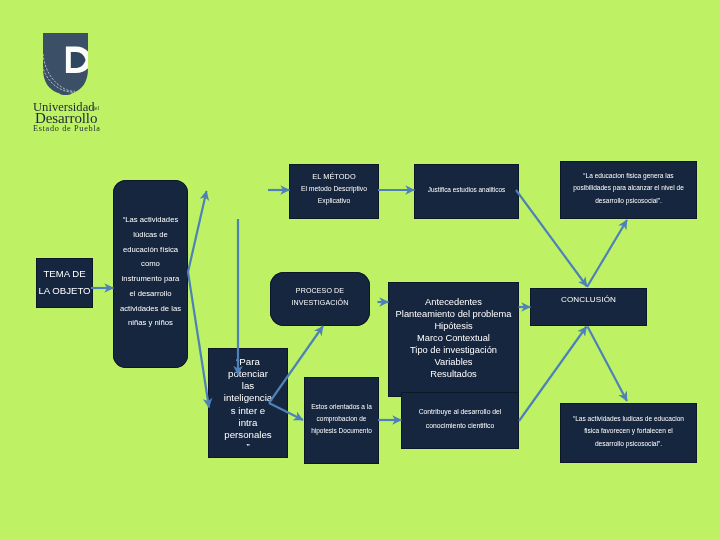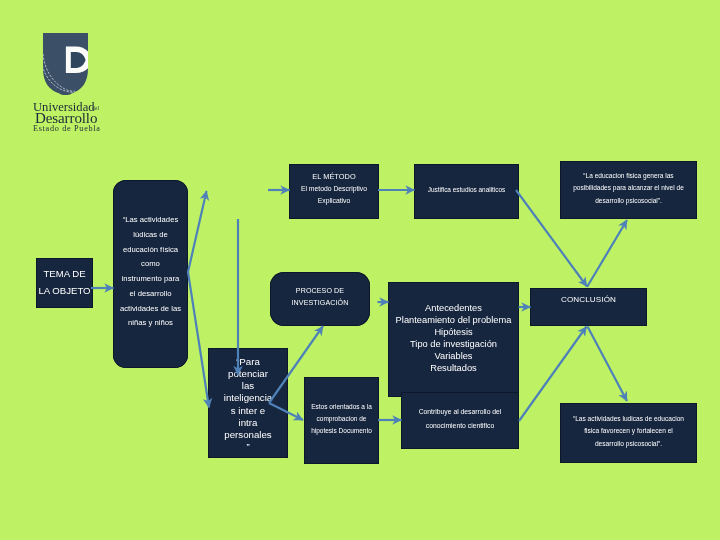--- a/index.html
+++ b/index.html
@@ -125,20 +125,21 @@
         <div>PROCESO DE</div>
         <div>INVESTIGACIÓN</div>
       </span>
   </div>
 
   <div class="box" id="b-lista">
     <span>
         <div>Antecedentes</div>
         <div>Planteamiento del problema</div>
         <div>Hipótesis</div>
+        <div>Marco Contextual</div>
         <div>Tipo de  investigación</div>
         <div>Variables</div>
         <div>Resultados</div>
       </span>
   </div>
 
   <div class="box" id="b-conclusion">
     <span>CONCLUSIÓN</span>
   </div>
 

